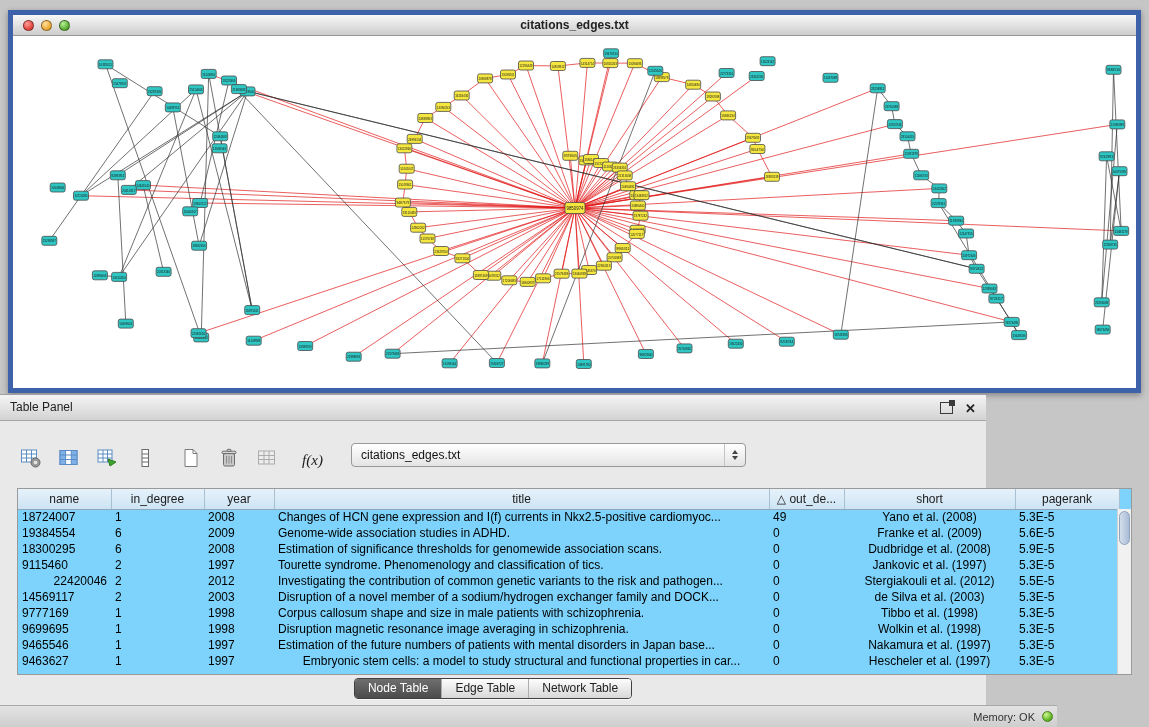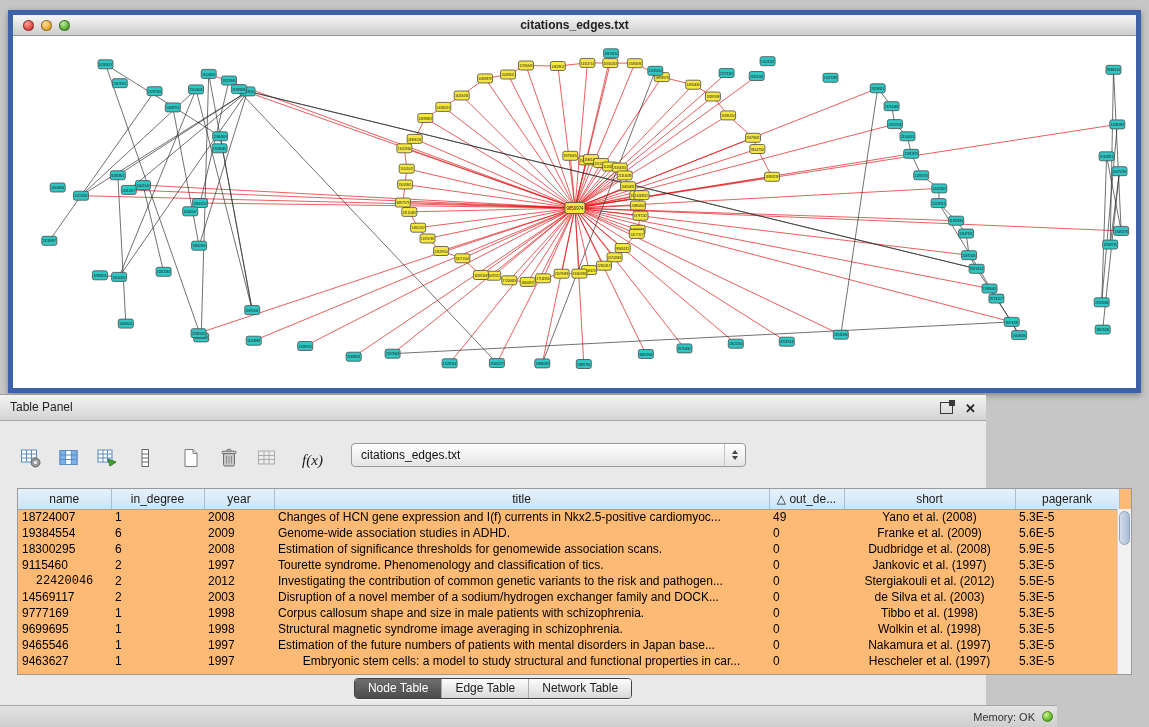--- a/index.html
+++ b/index.html
@@ -45,21 +45,21 @@
     border:1px solid #989898; border-radius:4px; display:flex; align-items:center;
     padding-left:9px; font-size:12px; color:#111; box-shadow:inset 0 1px 0 #fff; }
   .combo-text { flex:1; white-space:nowrap; overflow:hidden; }
   .combo-btn { width:21px; height:100%; border-left:1px solid #c4c4c4; display:flex; flex-direction:column;
     align-items:center; justify-content:center; gap:2px; }
   .combo-btn .up { width:0; height:0; border:3.5px solid transparent; border-bottom:4.5px solid #444; border-top:none; }
   .combo-btn .dn { width:0; height:0; border:3.5px solid transparent; border-top:4.5px solid #444; border-bottom:none; }
 
   
   .table-wrap { position:absolute; left:17px; top:66px; width:1115px; height:187px;
-    background:#fdba74; border:1px solid #9a9a9a; overflow:hidden; }
+    background:#7dd3fc; border:1px solid #9a9a9a; overflow:hidden; }
   table.grid { border-collapse:collapse; table-layout:fixed; width:1101px; }
   table.grid th { height:20px; font-size:12px; font-weight:normal; color:#1a1a1a; text-align:center;
     background:linear-gradient(#e6f2fb,#cde3f3); border-right:1px solid #a9bfd2;
     border-bottom:1px solid #8fa8bc; white-space:nowrap; overflow:hidden; padding:0 3px; }
   table.grid td { height:16px; font-size:12px; color:#000; padding:0 4px; white-space:nowrap;
     overflow:hidden; }
   .vscroll { position:absolute; right:0; top:20px; bottom:0; width:14px; background:#f1f1f1;
     border-left:1px solid #d2d2d2; }
   .vscroll .thumb { position:absolute; left:1px; top:2px; width:11px; height:34px; border-radius:6px;
     background:linear-gradient(90deg,#d3deeb,#a9bdd6); border:1px solid #8fa3bd; }
@@ -669,21 +669,21 @@
             <tr>
               <td style="text-align: left;">9115460</td>
               <td style="text-align: left;">2</td>
               <td style="text-align: left;">1997</td>
               <td style="text-align: left;">Tourette syndrome. Phenomenology and classification of tics.</td>
               <td style="text-align: left;">0</td>
               <td style="text-align: center;">Jankovic et al. (1997)</td>
               <td style="text-align: left;">5.3E-5</td>
             </tr>
             <tr>
-              <td style="text-align: center; font-family: Liberation Mono, monospace;">22420046</td>
+              <td style="text-align: right;">22420046</td>
               <td style="text-align: left;">2</td>
               <td style="text-align: left;">2012</td>
               <td style="text-align: left;">Investigating the contribution of common genetic variants to the risk and pathogen...</td>
               <td style="text-align: left;">0</td>
               <td style="text-align: center;">Stergiakouli et al. (2012)</td>
               <td style="text-align: left;">5.5E-5</td>
             </tr>
             <tr>
               <td style="text-align: left;">14569117</td>
               <td style="text-align: left;">2</td>
@@ -699,21 +699,21 @@
               <td style="text-align: left;">1998</td>
               <td style="text-align: left;">Corpus callosum shape and size in male patients with schizophrenia.</td>
               <td style="text-align: left;">0</td>
               <td style="text-align: center;">Tibbo et al. (1998)</td>
               <td style="text-align: left;">5.3E-5</td>
             </tr>
             <tr>
               <td style="text-align: left;">9699695</td>
               <td style="text-align: left;">1</td>
               <td style="text-align: left;">1998</td>
-              <td style="text-align: left;">Structural magnetic syndrome image averaging in schizophrenia.</td>
+              <td style="text-align: left;">Disruption magnetic resonance image averaging in schizophrenia.</td>
               <td style="text-align: left;">0</td>
               <td style="text-align: center;">Wolkin et al. (1998)</td>
               <td style="text-align: left;">5.3E-5</td>
             </tr>
             <tr>
               <td style="text-align: left;">9465546</td>
               <td style="text-align: left;">1</td>
               <td style="text-align: left;">1997</td>
               <td style="text-align: left;">Estimation of the future numbers of patients with mental disorders in Japan base...</td>
               <td style="text-align: left;">0</td>

